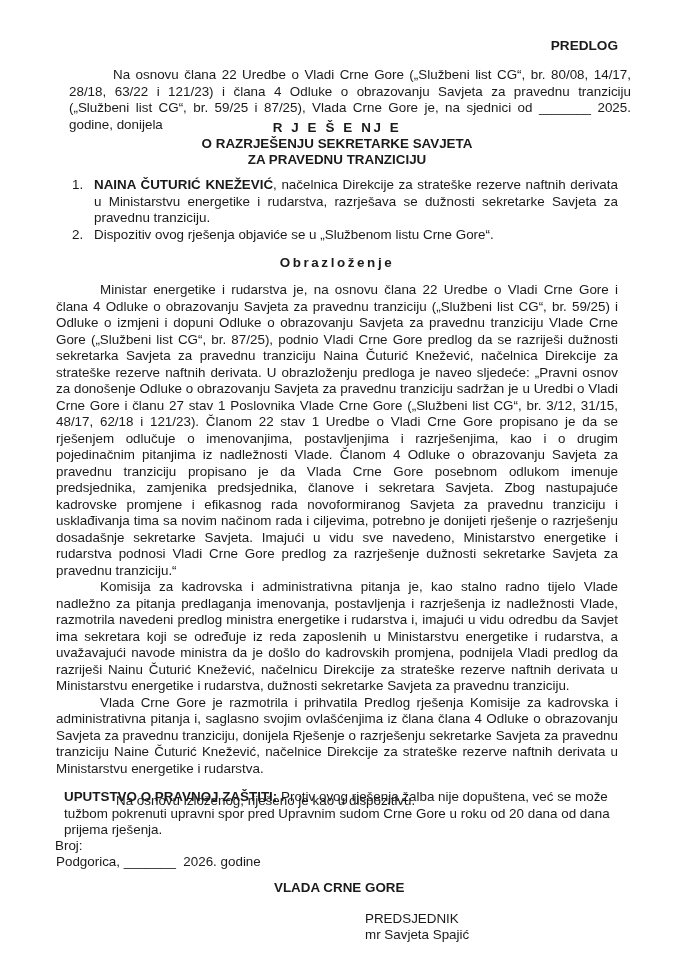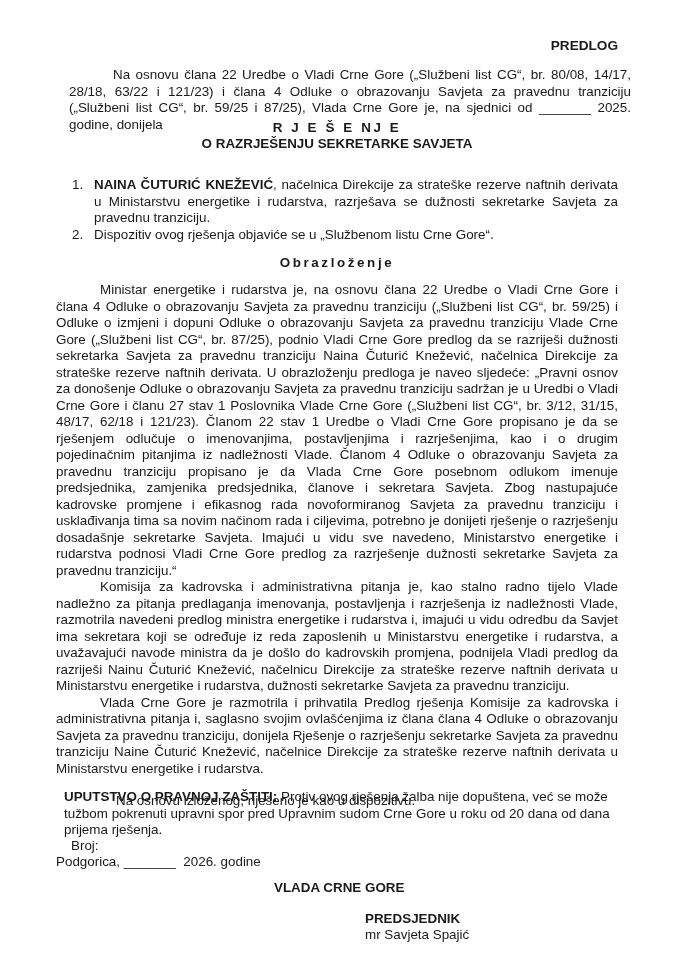--- a/index.html
+++ b/index.html
@@ -25,20 +25,21 @@
 <body>
 
 <div class="page">
 
   <div class="tag">PREDLOG</div>
 
   <p class="col just indent" style="top:54px;margin:13px;">Na osnovu člana 22 Uredbe o Vladi Crne Gore („Službeni list CG“, br. 80/08, 14/17, 28/18, 63/22 i 121/23) i člana 4 Odluke o obrazovanju Savjeta za pravednu tranziciju („Službeni list CG“, br. 59/25 i 87/25), Vlada Crne Gore je, na sjednici od _______ 2025. godine, donijela</p>
 
   <div class="col center" style="top:136px;">O RAZRJEŠENJU SEKRETARKE SAVJETA</div>
   <div class="col center spaced" style="top:120px;">R J E Š E NJ E</div>
+  <div class="col center" style="top:152px;">ZA PRAVEDNU TRANZICIJU</div>
 
   <ol class="list" style="top:177px;">
     <li>
       <span class="num">1.</span><b>NAINA ČUTURIĆ KNEŽEVIĆ</b><span>, načelnica Direkcije za strateške rezerve naftnih derivata u Ministarstvu energetike i rudarstva, razrješava se dužnosti sekretarke Savjeta za pravednu tranziciju.</span>
     </li>
     <li>
       <span class="num">2.</span><span> Dispozitiv ovog rješenja objaviće se u „Službenom listu Crne Gore“.</span>
     </li>
   </ol>
 
@@ -46,20 +47,20 @@
 
   <div class="col" style="top:282px;">
     <p class="just indent" style="margin:0;">Ministar energetike i rudarstva je, na osnovu člana 22 Uredbe o Vladi Crne Gore i člana 4 Odluke o obrazovanju Savjeta za pravednu tranziciju („Službeni list CG“, br. 59/25) i Odluke o izmjeni i dopuni Odluke o obrazovanju Savjeta za pravednu tranziciju Vlade Crne Gore („Službeni list CG“, br. 87/25), podnio Vladi Crne Gore predlog da se razriješi dužnosti sekretarka Savjeta za pravednu tranziciju Naina Čuturić Knežević, načelnica Direkcije za strateške rezerve naftnih derivata. U obrazloženju predloga je naveo sljedeće: „Pravni osnov za donošenje Odluke o obrazovanju Savjeta za pravednu tranziciju sadržan je u Uredbi o Vladi Crne Gore i članu 27 stav 1 Poslovnika Vlade Crne Gore („Službeni list CG“, br. 3/12, 31/15, 48/17, 62/18 i 121/23). Članom 22 stav 1 Uredbe o Vladi Crne Gore propisano je da se rješenjem odlučuje o imenovanjima, postavljenjima i razrješenjima, kao i o drugim pojedinačnim pitanjima iz nadležnosti Vlade. Članom 4 Odluke o obrazovanju Savjeta za pravednu tranziciju propisano je da Vlada Crne Gore posebnom odlukom imenuje predsjednika, zamjenika predsjednika, članove i sekretara Savjeta. Zbog nastupajuće kadrovske promjene i efikasnog rada novoformiranog Savjeta za pravednu tranziciju i usklađivanja tima sa novim načinom rada i ciljevima, potrebno je donijeti rješenje o razrješenju dosadašnje sekretarke Savjeta. Imajući u vidu sve navedeno, Ministarstvo energetike i rudarstva podnosi Vladi Crne Gore predlog za razrješenje dužnosti sekretarke Savjeta za pravednu tranziciju.“</p>
     <p class="just indent" style="margin:0;">Komisija za kadrovska i administrativna pitanja je, kao stalno radno tijelo Vlade nadležno za pitanja predlaganja imenovanja, postavljenja i razrješenja iz nadležnosti Vlade, razmotrila navedeni predlog ministra energetike i rudarstva i, imajući u vidu odredbu da Savjet ima sekretara koji se određuje iz reda zaposlenih u Ministarstvu energetike i rudarstva, a uvažavajući navode ministra da je došlo do kadrovskih promjena, podnijela Vladi predlog da razriješi Nainu Čuturić Knežević, načelnicu Direkcije za strateške rezerve naftnih derivata u Ministarstvu energetike i rudarstva, dužnosti sekretarke Savjeta za pravednu tranziciju.</p>
     <p class="just indent" style="margin:0;">Vlada Crne Gore je razmotrila i prihvatila Predlog rješenja Komisije za kadrovska i administrativna pitanja i, saglasno svojim ovlašćenjima iz člana člana 4 Odluke o obrazovanju Savjeta za pravednu tranziciju, donijela Rješenje o razrješenju sekretarke Savjeta za pravednu tranziciju Naine Čuturić Knežević, načelnice Direkcije za strateške rezerve naftnih derivata u Ministarstvu energetike i rudarstva.</p>
     <p class="just indent" style="margin:16px;">Na osnovu izloženog, riješeno je kao u dispozitivu.</p>
   </div>
 
   <p class="col" style="top:781px;margin:8px;"><b>UPUTSTVO O PRAVNOJ ZAŠTITI:</b><span> Protiv ovog rješenja žalba nije dopuštena, već se može tužbom pokrenuti upravni spor pred Upravnim sudom Crne Gore u roku od 20 dana od dana prijema rješenja.</span></p>
 
-  <div class="blk" style="left:55px;top:838px;margin-left:16px;">Broj:</div>
+  <div class="blk" style="left:55px;top:838px;">Broj:</div>
   <div class="blk" style="left:56px;top:854px;white-space:pre;">Podgorica, _______  2026. godine</div>
 
   <div class="blk" style="left:274px;top:880px;font-weight:bold;">VLADA CRNE GORE</div>
-  <div class="blk" style="left:365px;top:911px;font-weight:bold;">PREDSJEDNIK</div>
+  <div class="blk" style="left:365px;top:911px;font-weight:normal;">PREDSJEDNIK</div>
   <div class="blk" style="left:365px;top:927px;">mr Savjeta Spajić</div>
 
 </div>
 
 </body></html>

